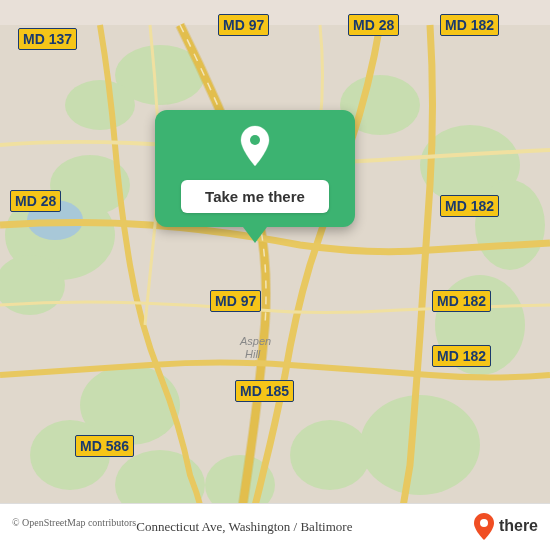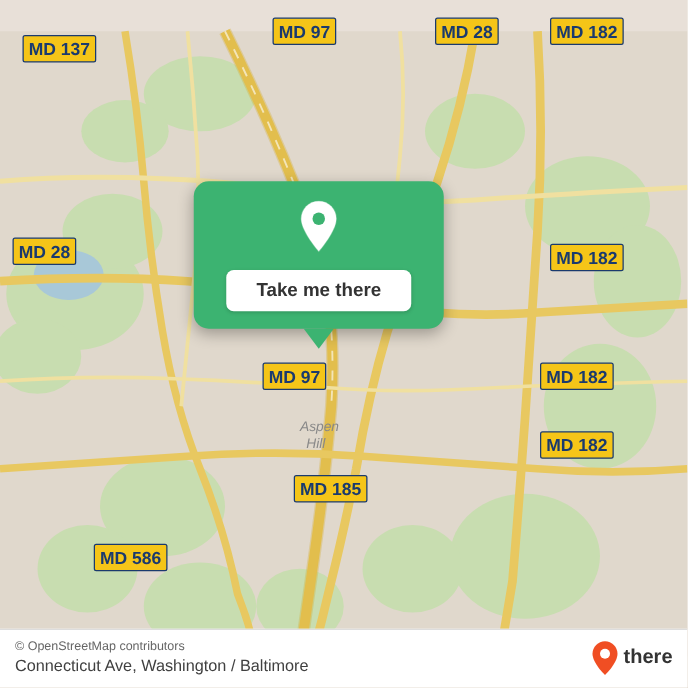--- a/index.html
+++ b/index.html
@@ -37,21 +37,21 @@
       padding: 8px 12px 10px;
       border-top: 1px solid #ddd;
       display: flex;
       align-items: center;
       justify-content: space-between;
       z-index: 10;
     }
 
     #bottom-left {
       display: flex;
-      flex-direction: column;
+      font-family: Liberation Serif, serif;
     }
 
     #copyright-text {
       font-size: 10px;
       color: #666;
     }
 
     #location-text {
       font-size: 13px;
       color: #404040;
@@ -89,21 +89,20 @@
 
     #callout-box {
       background: #3cb371;
       border-radius: 12px;
       padding: 14px 20px 14px 20px;
       display: flex;
       flex-direction: column;
       align-items: center;
       box-shadow: 0 4px 12px rgba(0,0,0,0.3);
       min-width: 200px;
-      margin-top: 35px;
     }
 
     #callout-pin-icon {
       margin-bottom: 8px;
     }
 
     #callout-button {
       background: white;
       border: none;
       border-radius: 6px;

